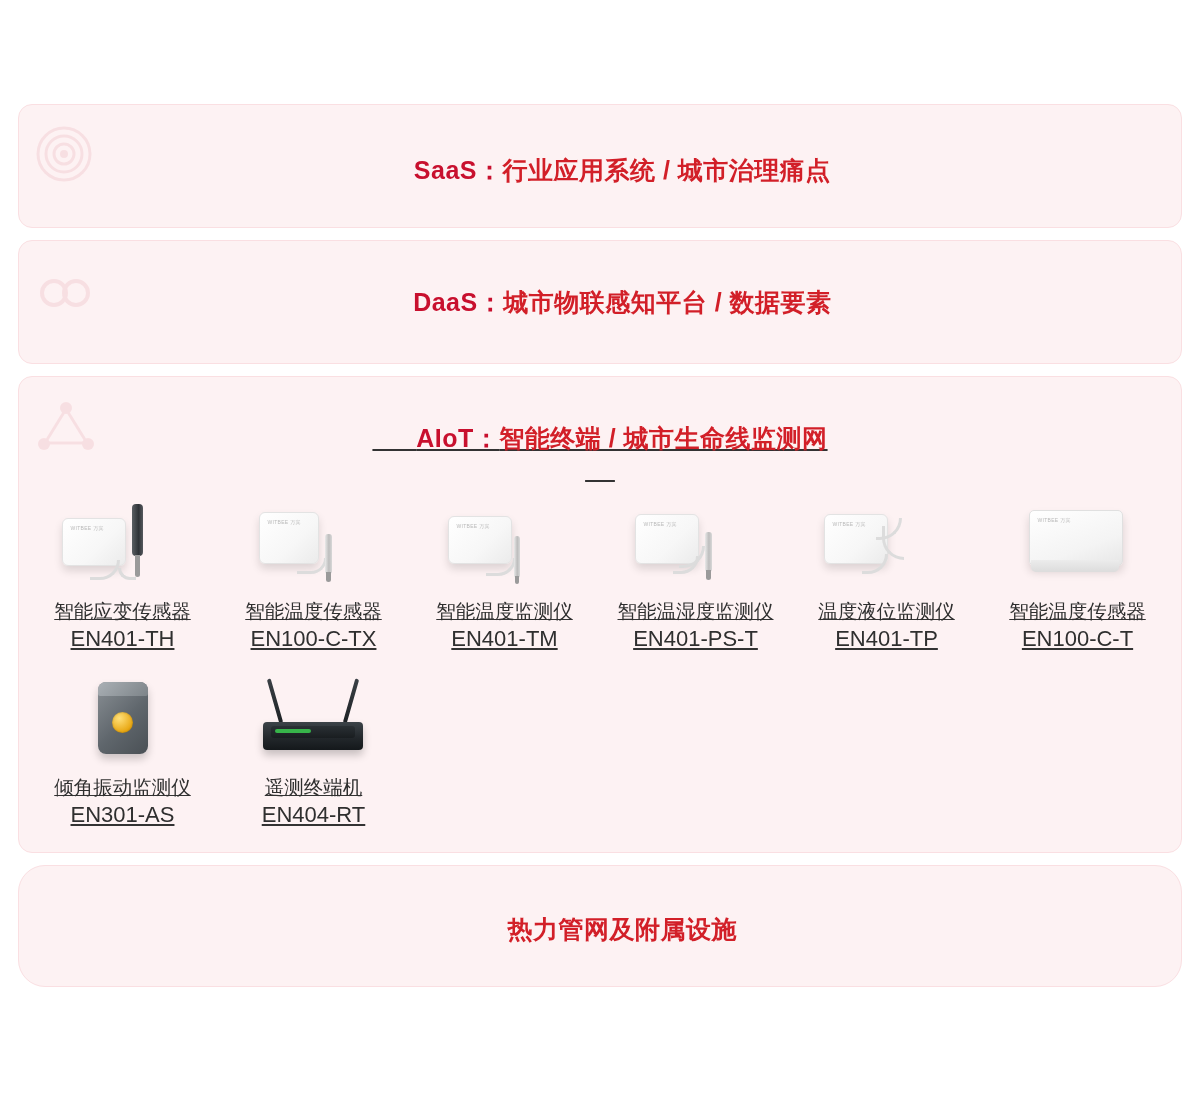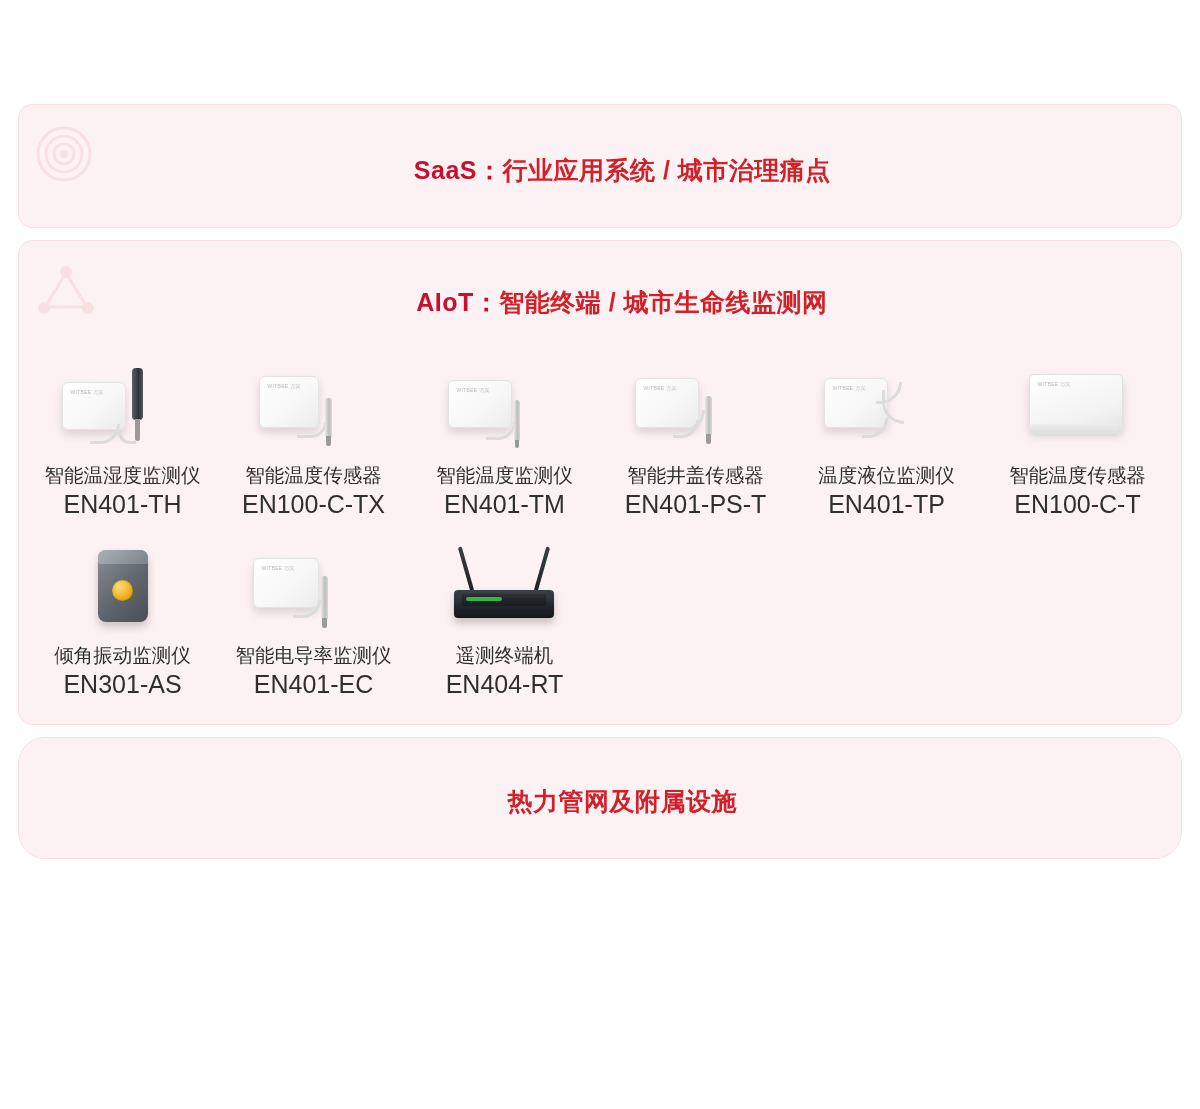--- a/index.html
+++ b/index.html
@@ -44,21 +44,21 @@
 
   
   .panel-saas { height: 124px; padding-top: 20px; }
   .panel-saas .panel-title { margin-bottom: 22px; }
 
   
   .panel-daas { height: 124px; padding-top: 16px; }
   .panel-daas .panel-title { margin-bottom: 20px; }
 
   
-  .panel-aiot { padding: 16px 0 10px 0; }
+  .panel-aiot { padding: 16px 0 10px 0; text-decoration: underline; }
   .panel-aiot .panel-title { margin-bottom: 6px; }
 
   .device-grid {
     display: grid;
     grid-template-columns: repeat(6, 1fr);
     padding: 0 8px;
   }
   .device {
     text-align: center;
     padding: 6px 2px 12px 2px;
@@ -70,21 +70,21 @@
     justify-content: center;
     margin-bottom: 6px;
   }
   .device-name {
     font-size: 19.5px;
     color: #2f2f2f;
     line-height: 1.35;
     white-space: nowrap;
   }
   .device-model {
-    font-size: 25px;
+    font-size: 22px;
     color: #2f2f2f;
     line-height: 1.35;
     white-space: nowrap;
   }
 
   
   .panel-bottom { height: 122px; padding-top: 18px; border-radius: 27px; }
   .panel-bottom .panel-title { margin-bottom: 22px; }
 
   
@@ -233,20 +233,34 @@
         </g>
         <circle cx="31" cy="31" r="4" fill="#f3cdd2"></circle>
       </svg>
     </div>
     <div class="panel-title">
       <span class="title-prefix">SaaS：</span><span class="title-main">行业应用系统 / 城市治理痛点</span>
     </div>
 
   </div>
 
+  <div class="panel panel-daas">
+    <div class="wm">
+      <svg width="62" height="62" viewBox="0 0 62 62">
+        <g fill="none" stroke="#f3cdd2" stroke-width="4">
+          <circle cx="21" cy="34" r="12"></circle>
+          <circle cx="43" cy="34" r="12"></circle>
+        </g>
+      </svg>
+    </div>
+    <div class="panel-title">
+      <span class="title-prefix">DaaS：</span><span class="title-main">城市物联感知平台 / 数据要素</span>
+    </div>
+
+  </div>
 
   <div class="panel panel-aiot">
     <div class="wm">
       <svg width="66" height="66" viewBox="0 0 66 66">
         <g stroke="#f3cdd2" stroke-width="3" fill="none">
           <line x1="33" y1="14" x2="12" y2="48"></line>
           <line x1="33" y1="14" x2="54" y2="48"></line>
           <line x1="12" y1="48" x2="54" y2="48"></line>
         </g>
         <g fill="#f3cdd2">
@@ -267,21 +281,21 @@
           <div class="dev-wrap">
             <div class="box-white" style="left:14px; top:22px; width:62px; height:46px;">
               <div class="box-label">WITBEE 万宾</div>
             </div>
             <div class="cable" style="left:42px; top:64px; width:30px; height:20px;"></div>
             <div class="probe-dark" style="left:84px; top:8px; height:52px;"></div>
             <div class="probe-tip" style="left:87px; top:59px; height:22px;"></div>
             <div class="cable2" style="left:70px; top:72px; width:18px; height:12px;"></div>
           </div>
         </div>
-        <div class="device-name">智能温湿度监测仪</div>
+        <div class="device-name">智能应变传感器</div>
         <div class="device-model">EN401-TH</div>
       </div>
 
       <div class="device">
         <div class="device-img">
           <div class="dev-wrap">
             <div class="box-white" style="left:20px; top:16px; width:58px; height:50px;">
               <div class="box-label">WITBEE 万宾</div>
             </div>
             <div class="cable" style="left:58px; top:62px; width:30px; height:16px;"></div>
@@ -313,21 +327,21 @@
           <div class="dev-wrap">
             <div class="box-white" style="left:14px; top:18px; width:62px; height:48px;">
               <div class="box-label">WITBEE 万宾</div>
             </div>
             <div class="cable" style="left:52px; top:60px; width:26px; height:18px;"></div>
             <div class="cable" style="left:58px; top:50px; width:26px; height:22px;"></div>
             <div class="probe-steel" style="left:84px; top:36px; height:40px;"></div>
             <div class="probe-tip" style="left:85px; top:74px; height:10px;"></div>
           </div>
         </div>
-        <div class="device-name">智能井盖传感器</div>
+        <div class="device-name">智能温湿度监测仪</div>
         <div class="device-model">EN401-PS-T</div>
       </div>
 
       <div class="device">
         <div class="device-img">
           <div class="dev-wrap">
             <div class="box-white" style="left:12px; top:18px; width:62px; height:48px;">
               <div class="box-label">WITBEE 万宾</div>
             </div>
             <div class="cable" style="left:50px; top:58px; width:26px; height:20px;"></div>
@@ -358,34 +372,20 @@
           <div class="dev-wrap">
             <div class="box-grey" style="left:50px; top:10px; width:50px; height:72px;"></div>
             <div class="box-grey-top" style="left:50px; top:10px; width:50px; height:14px;"></div>
             <div class="yellow-dot" style="left:64px; top:40px; width:21px; height:21px;"></div>
           </div>
         </div>
         <div class="device-name">倾角振动监测仪</div>
         <div class="device-model">EN301-AS</div>
       </div>
 
-      <div class="device">
-        <div class="device-img">
-          <div class="dev-wrap">
-            <div class="box-white" style="left:14px; top:18px; width:64px; height:48px;">
-              <div class="box-label">WITBEE 万宾</div>
-            </div>
-            <div class="cable" style="left:54px; top:60px; width:28px; height:18px;"></div>
-            <div class="probe-steel" style="left:82px; top:36px; height:44px;"></div>
-            <div class="probe-tip" style="left:83px; top:78px; height:10px;"></div>
-          </div>
-        </div>
-        <div class="device-name">智能电导率监测仪</div>
-        <div class="device-model">EN401-EC</div>
-      </div>
 
       <div class="device">
         <div class="device-img">
           <div class="dev-wrap">
             <div class="antenna" style="left:34px; top:6px; height:46px; transform:rotate(-16deg);"></div>
             <div class="antenna" style="left:110px; top:6px; height:46px; transform:rotate(16deg);"></div>
             <div class="router-body" style="left:24px; top:50px; width:100px; height:28px;"></div>
             <div class="router-face" style="left:32px; top:54px; width:84px; height:12px;"></div>
             <div class="router-green" style="left:36px; top:57px; width:36px;"></div>
           </div>

